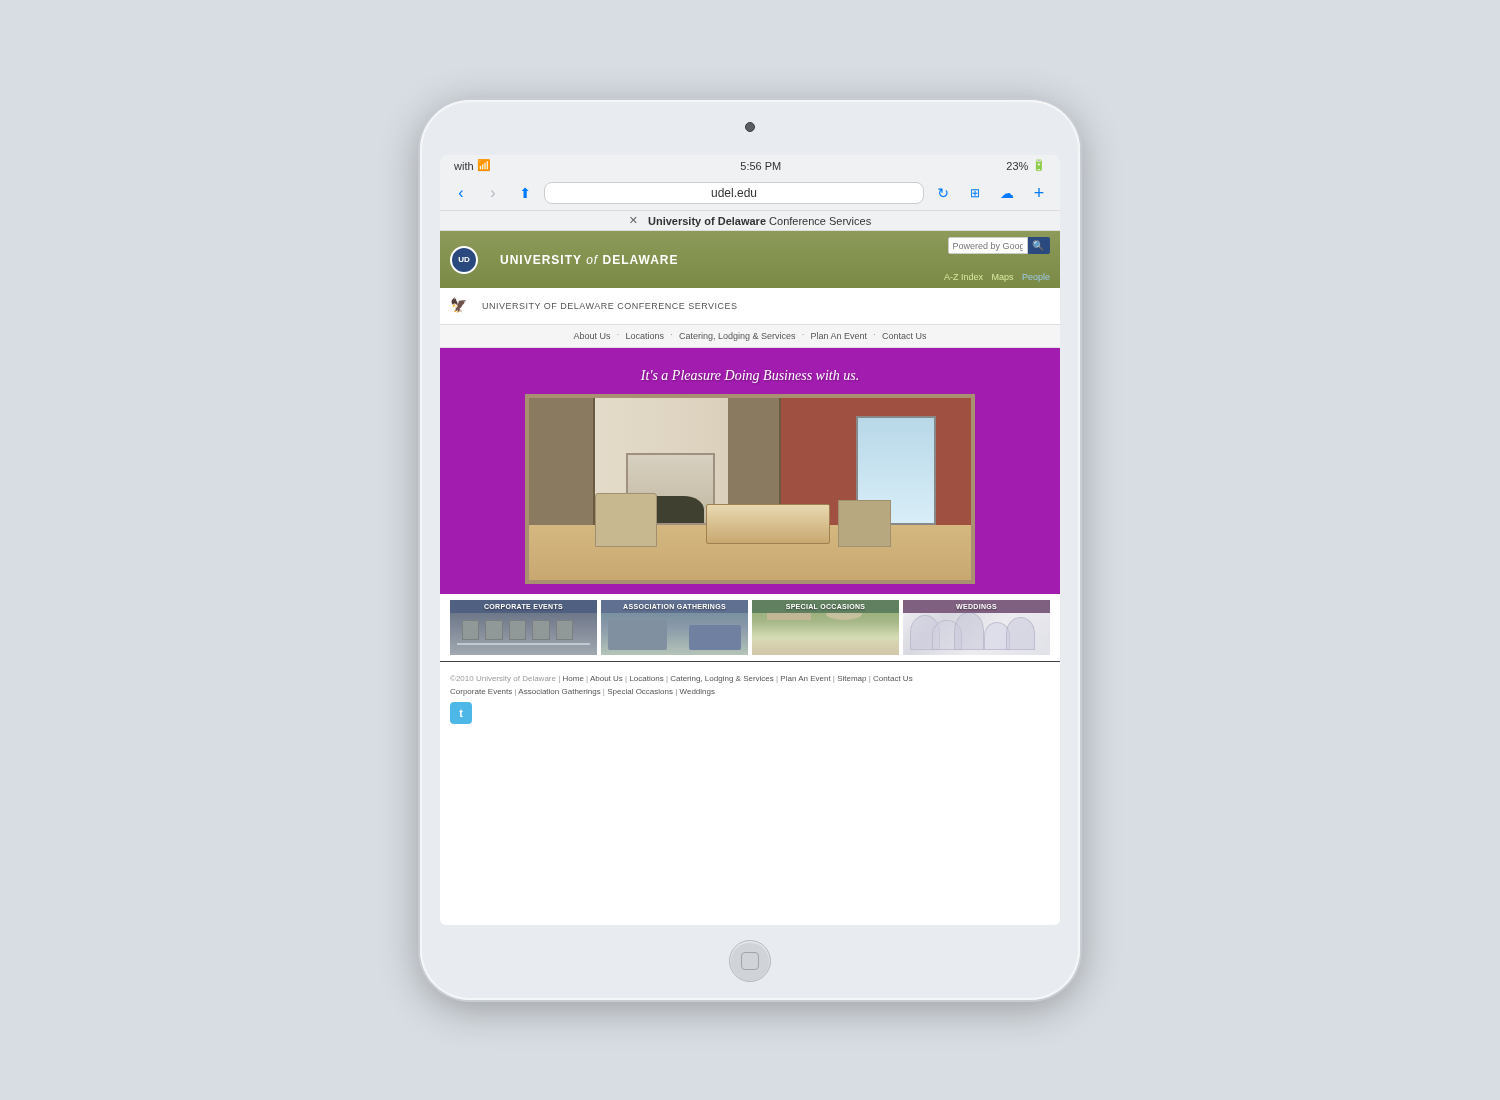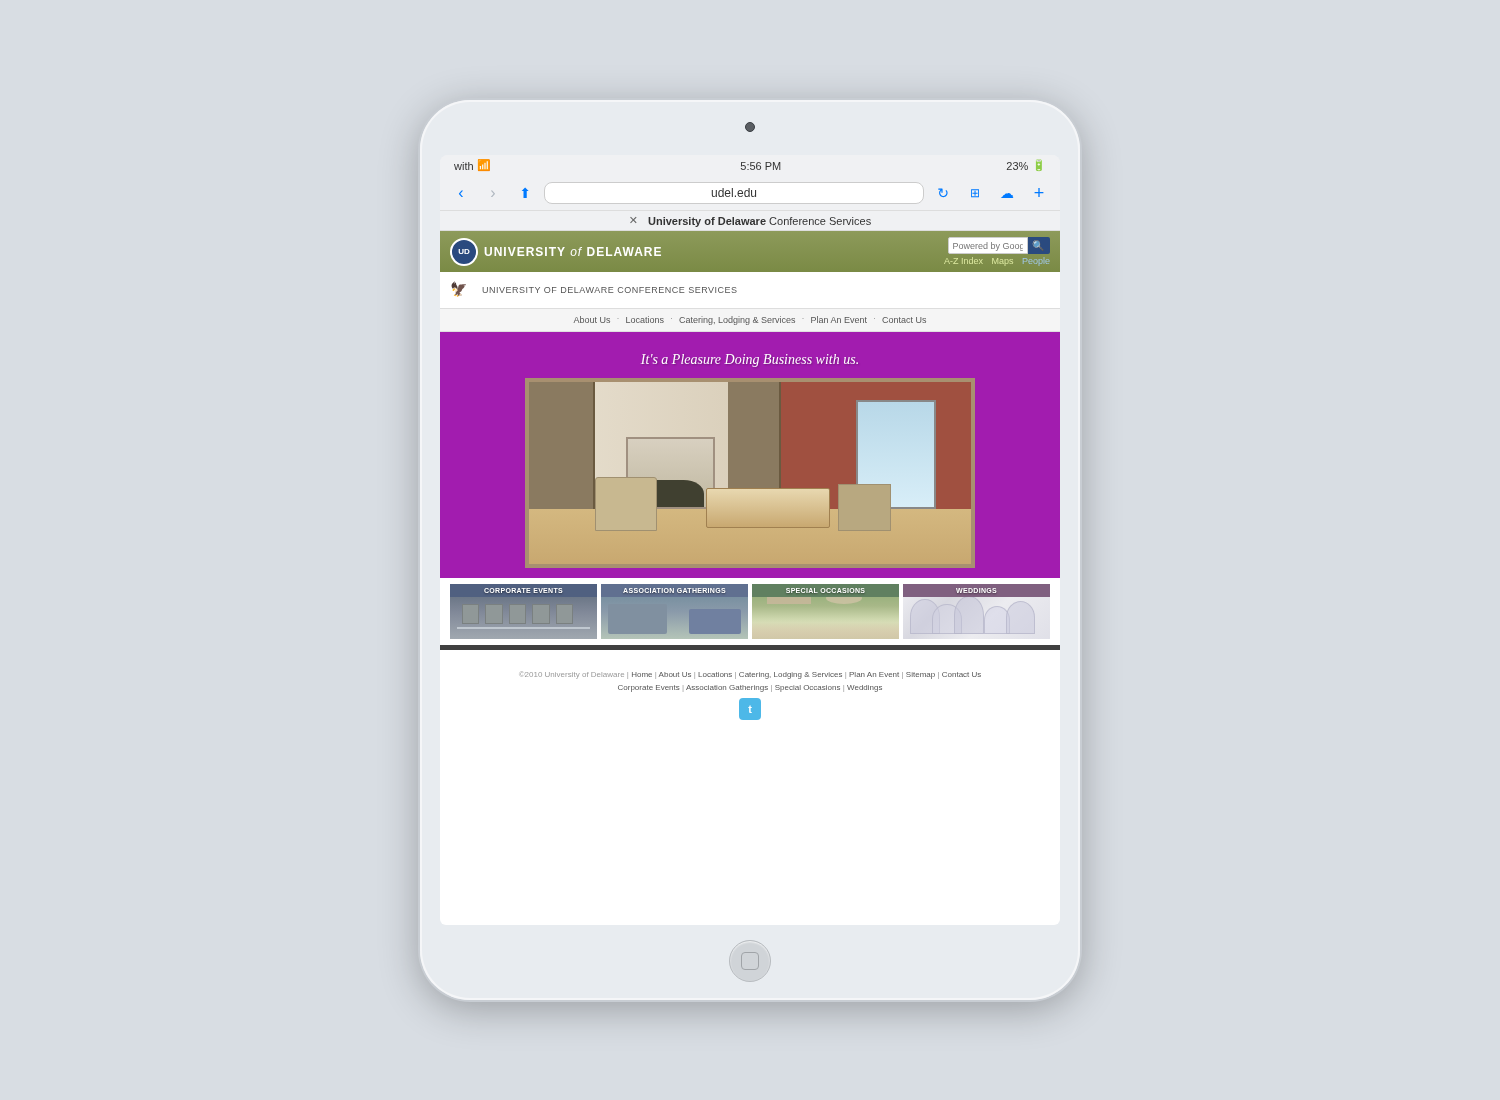--- a/index.html
+++ b/index.html
@@ -141,21 +141,21 @@
 
     
     .ud-header {
       background: linear-gradient(180deg, #8d9a5a 0%, #7a8a45 100%);
       padding: 6px 10px;
       display: flex;
       align-items: center;
       justify-content: space-between;
     }
     .ud-logo {
-      display: flex; align-items: center; gap: 6px;
+      display: flex; align-items: center; gap: 22px;
     }
     .ud-seal {
       width: 28px; height: 28px;
       background: #2a4a7f;
       border-radius: 50%;
       border: 2px solid #fff;
       display: flex; align-items: center; justify-content: center;
       color: #fff;
       font-size: 8px;
       font-weight: bold;
@@ -184,20 +184,21 @@
       padding: 3px 5px;
       border-radius: 0 2px 2px 0;
       cursor: pointer;
       color: #fff;
       font-size: 10px;
     }
     .ud-header-links {
       text-align: right;
       font-size: 9px;
       color: #dce8a0;
+      margin-top: 16px;
     }
     .ud-header-links a { color: #dce8a0; text-decoration: none; margin-left: 6px; }
 
     
     .site-header {
       background: #fff;
       padding: 8px 10px;
       display: flex; align-items: center; gap: 8px;
       border-bottom: 1px solid #ddd;
     }
@@ -367,23 +368,23 @@
     .tile-special {
       background: linear-gradient(to bottom, #90a870 0%, #b8c890 40%, #d4d8b0 70%, #e8d8c0 100%);
     }
     .tile-weddings {
       background: linear-gradient(135deg, #e8e8ee 0%, #d0d0d8 30%, #f0f0f4 60%, #e0e0e8 100%);
     }
 
     
     .site-footer {
       background: #fff;
-      padding: 20px 10px;
-      text-align: center;
-      border-top: 5px solid #404040;
+      padding: 12px 10px;
+      text-align: left;
+      border-top: 1px solid #404040;
     }
     .footer-main-links {
       font-size: 8px;
       color: #666;
       margin-bottom: 4px;
     }
     .footer-main-links a { color: #555; text-decoration: none; }
     .footer-main-links span { color: #999; }
     .footer-sub-links {
       font-size: 8px;

